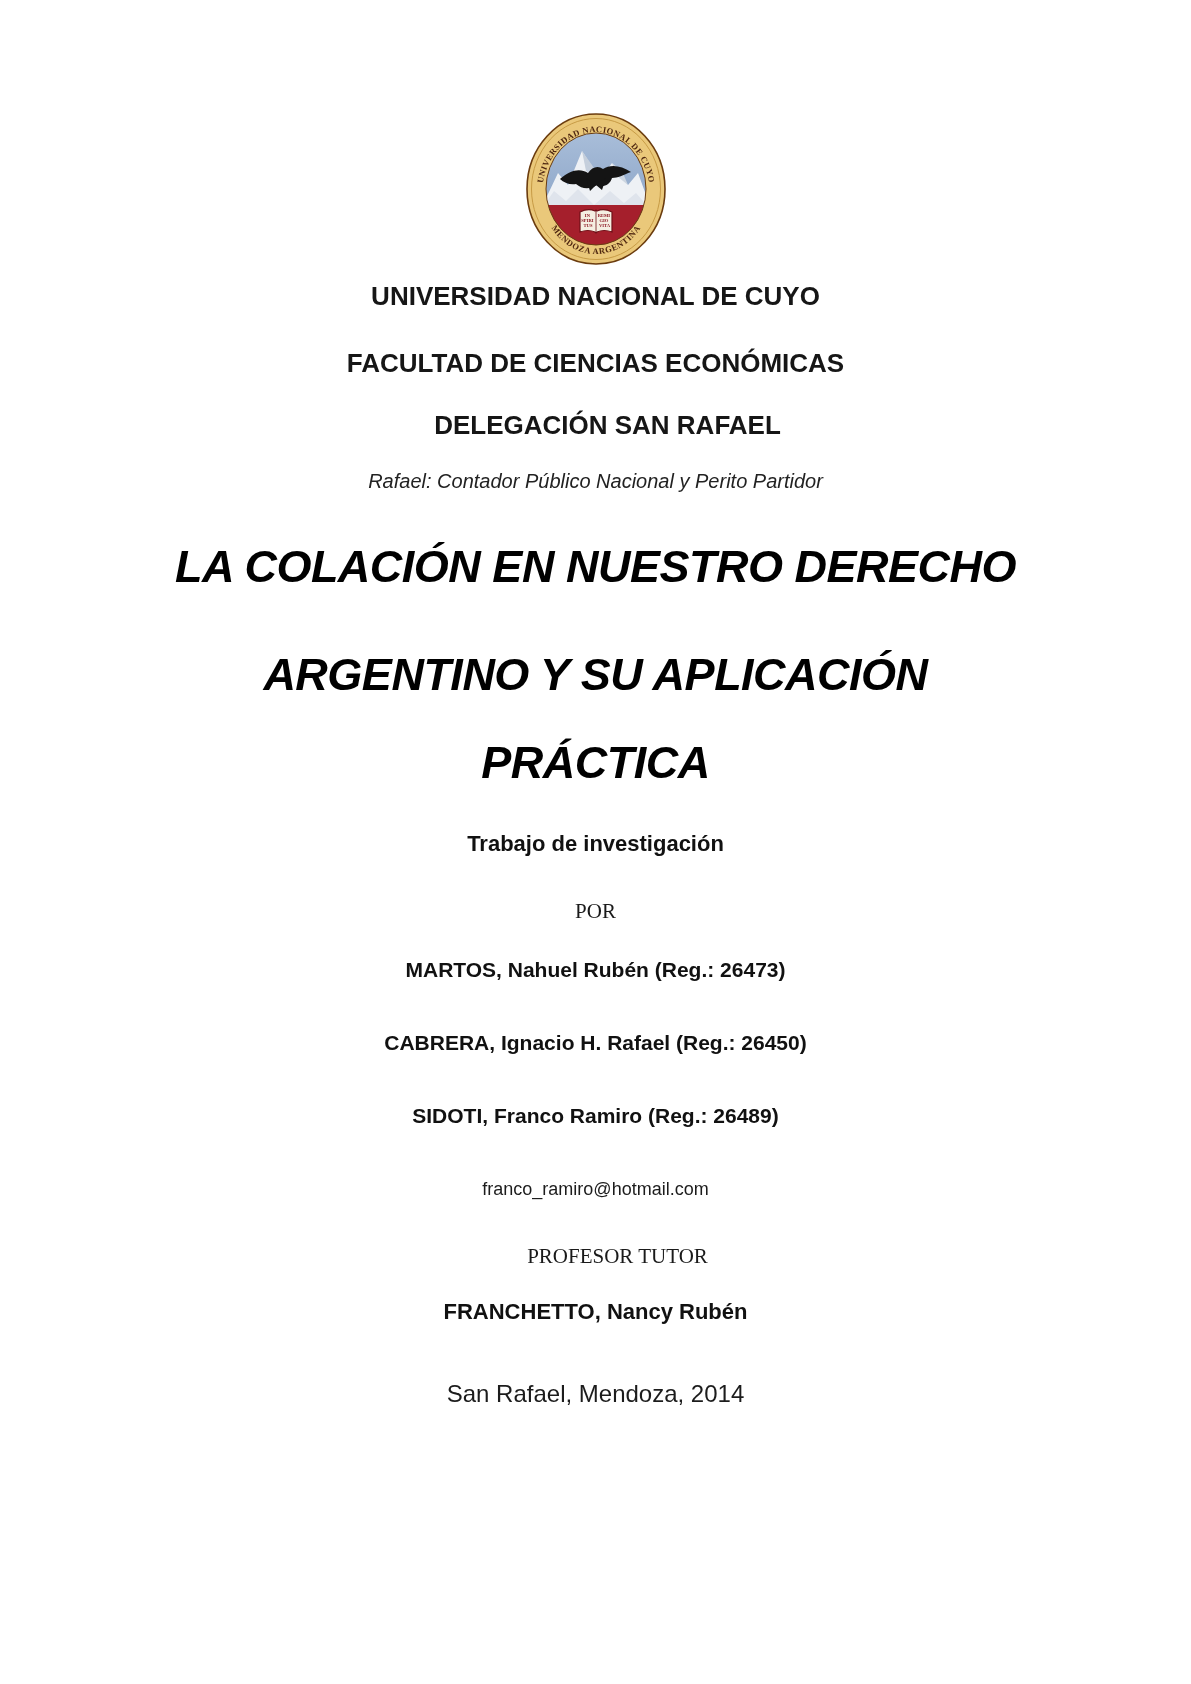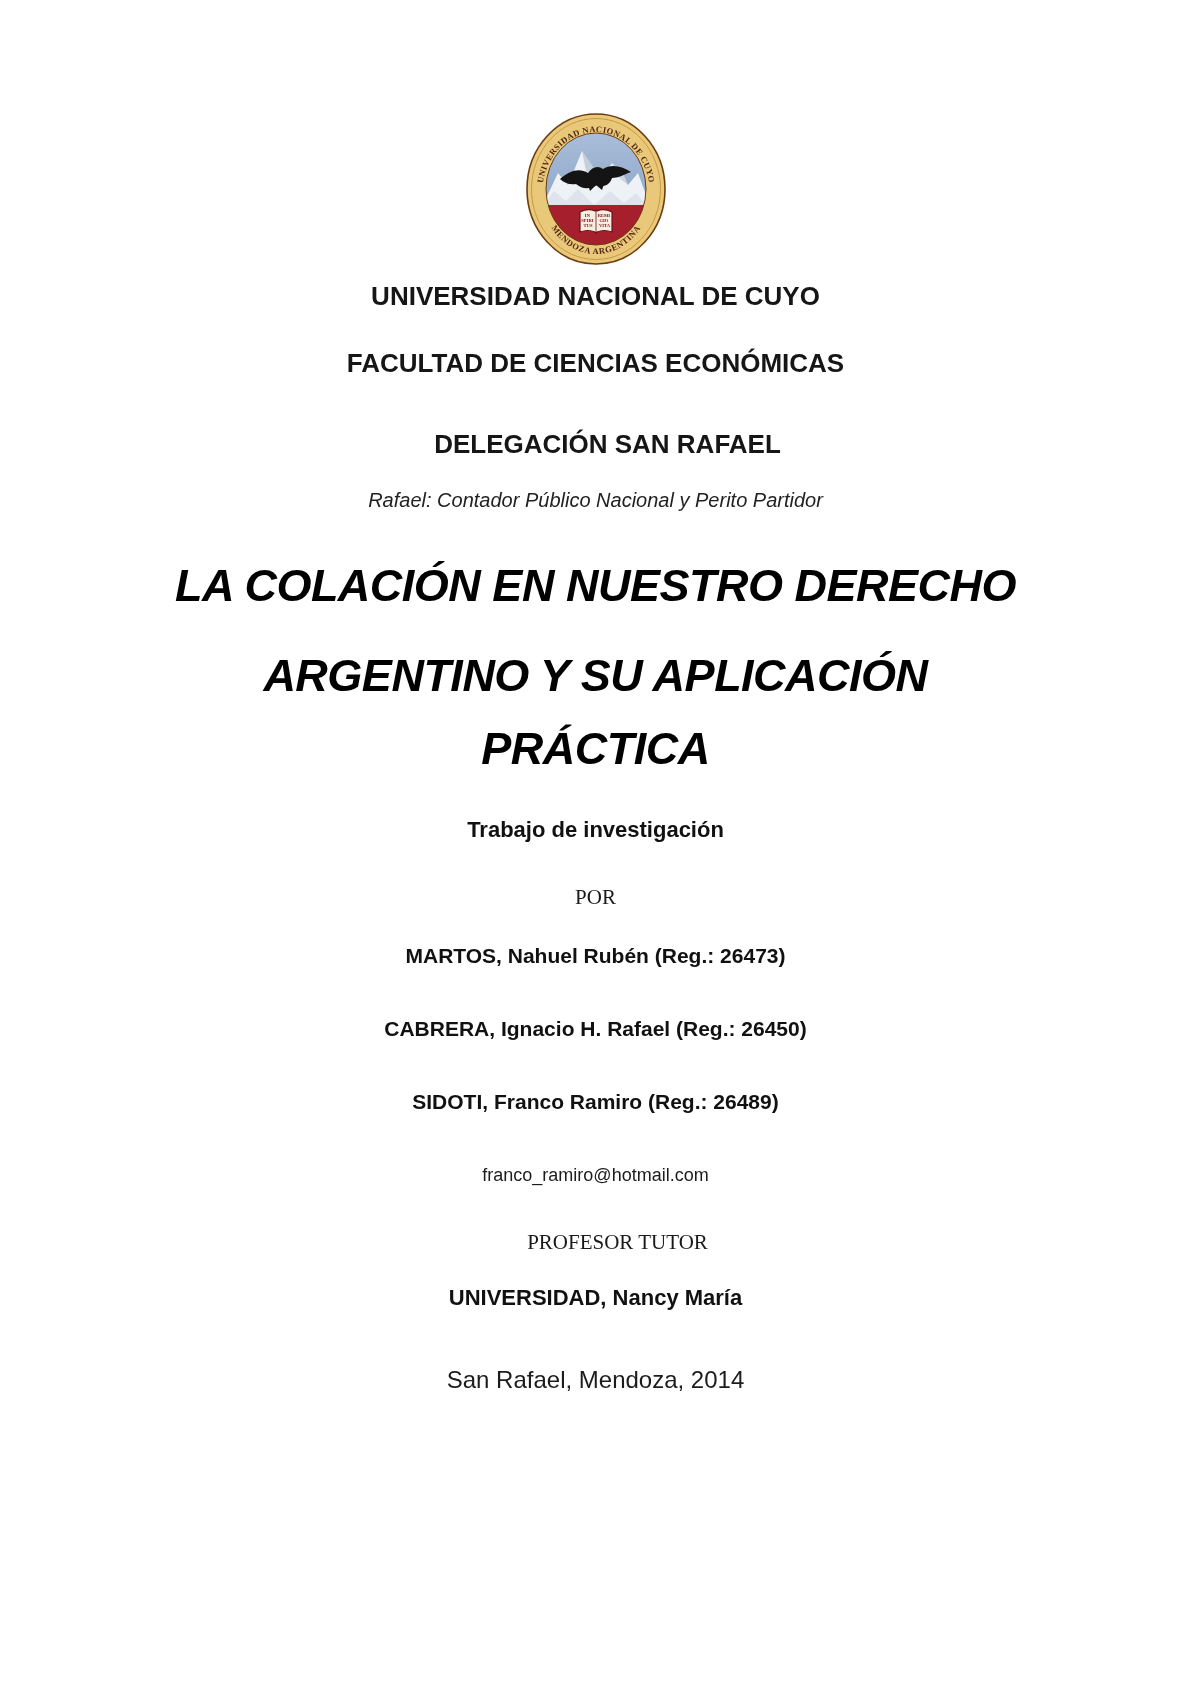--- a/index.html
+++ b/index.html
@@ -21,39 +21,39 @@
   }
   .line { text-align: center; white-space: nowrap; }
   .hdr {
     font-weight: bold;
     font-size: 26px;
     line-height: 31px;
     color: #161616;
   }
   .hdr-university { margin-top: 16px; }
   .hdr-faculty    { margin-top: 36px; }
-  .hdr-delegation { margin-top: 50px; padding-left: 24px; }
+  .hdr-delegation { margin-top: 31px; padding-left: 24px; }
   .career {
     margin-top: 28px;
     font-style: italic;
     font-size: 20px;
     line-height: 24px;
     color: #222222;
   }
   .title {
     font-weight: bold;
     font-style: italic;
     font-size: 45px;
     line-height: 56px;
     letter-spacing: -0.5px;
     color: #000000;
   }
   .title-1 { margin-top: 46px; }
-  .title-2 { margin-top: 34px; }
-  .title-3 { margin-top: 17px; }
+  .title-2 { margin-top: 52px; }
+  .title-3 { margin-top: 32px; }
   .worktype {
     margin-top: 40px;
     font-weight: bold;
     font-size: 22px;
     line-height: 26px;
   }
   .serifcaps {
     font-family: "Liberation Serif", serif;
     font-size: 21px;
     line-height: 24px;
@@ -159,17 +159,17 @@
   <div class="line worktype">Trabajo de investigación</div>
   <div class="line serifcaps by">POR</div>
 
   <div class="line author author-1">MARTOS, Nahuel Rubén (Reg.: 26473)</div>
   <div class="line author author-2">CABRERA, Ignacio H. Rafael (Reg.: 26450)</div>
   <div class="line author author-3">SIDOTI, Franco Ramiro (Reg.: 26489)</div>
 
   <div class="line email">franco_ramiro@hotmail.com</div>
 
   <div class="line serifcaps tutor-label">PROFESOR TUTOR</div>
-  <div class="line tutor-name">UNIVERSIDAD, Nancy María</div>
+  <div class="line tutor-name">FRANCHETTO, Nancy Rubén</div>
 
   <div class="line footer-line">San Rafael, Mendoza, 2014</div>
 
 </div>
 
 </body></html>

